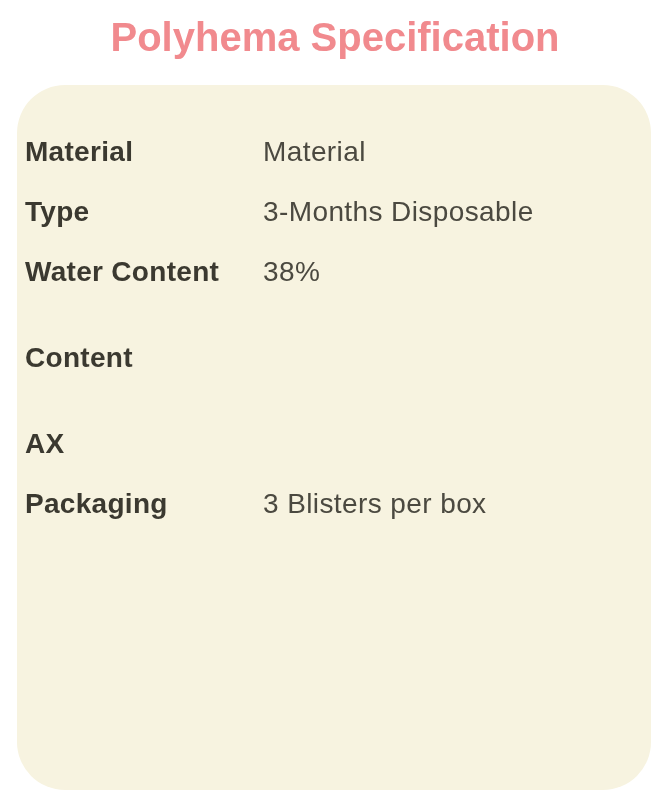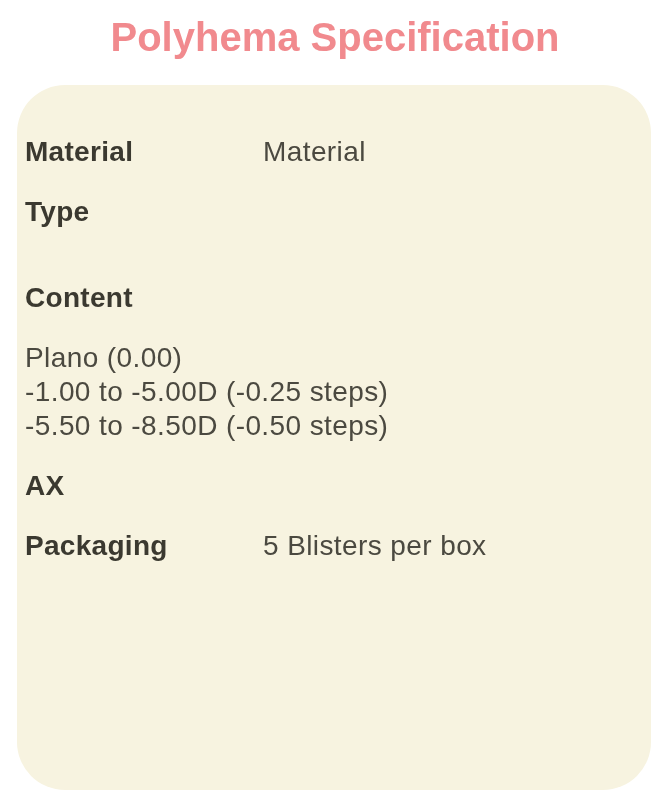--- a/index.html
+++ b/index.html
@@ -59,43 +59,47 @@
 
   <div class="spec-row">
     <div class="spec-label">Material</div>
     <div class="spec-value">
       <span class="line">Material</span>
     </div>
   </div>
 
   <div class="spec-row">
     <div class="spec-label">Type</div>
+    <div class="spec-value">
+      <span class="line">3-Months Disposable</span>
+    </div>
   </div>
 
+  <div class="spec-row">
+    <div class="spec-label">Water Content</div>
+    <div class="spec-value">
+      <span class="line">38%</span>
+    </div>
+  </div>
 
   <div class="spec-row">
   </div>
 
   <div class="spec-row">
     <div class="spec-label">Content</div>
   </div>
 
   <div class="spec-row">
-    <div class="spec-value">
-      <span class="line">Plano (0.00)</span>
-      <span class="line">-1.00 to -5.00D (-0.25 steps)</span>
-      <span class="line">-5.50 to -8.50D (-0.50 steps)</span>
-    </div>
   </div>
 
 
   <div class="spec-row">
     <div class="spec-label">AX</div>
   </div>
 
   <div class="spec-row">
     <div class="spec-label">Packaging</div>
     <div class="spec-value">
-      <span class="line">5 Blisters per box</span>
+      <span class="line">3 Blisters per box</span>
     </div>
   </div>
 
 </div>
 
 </body></html>

